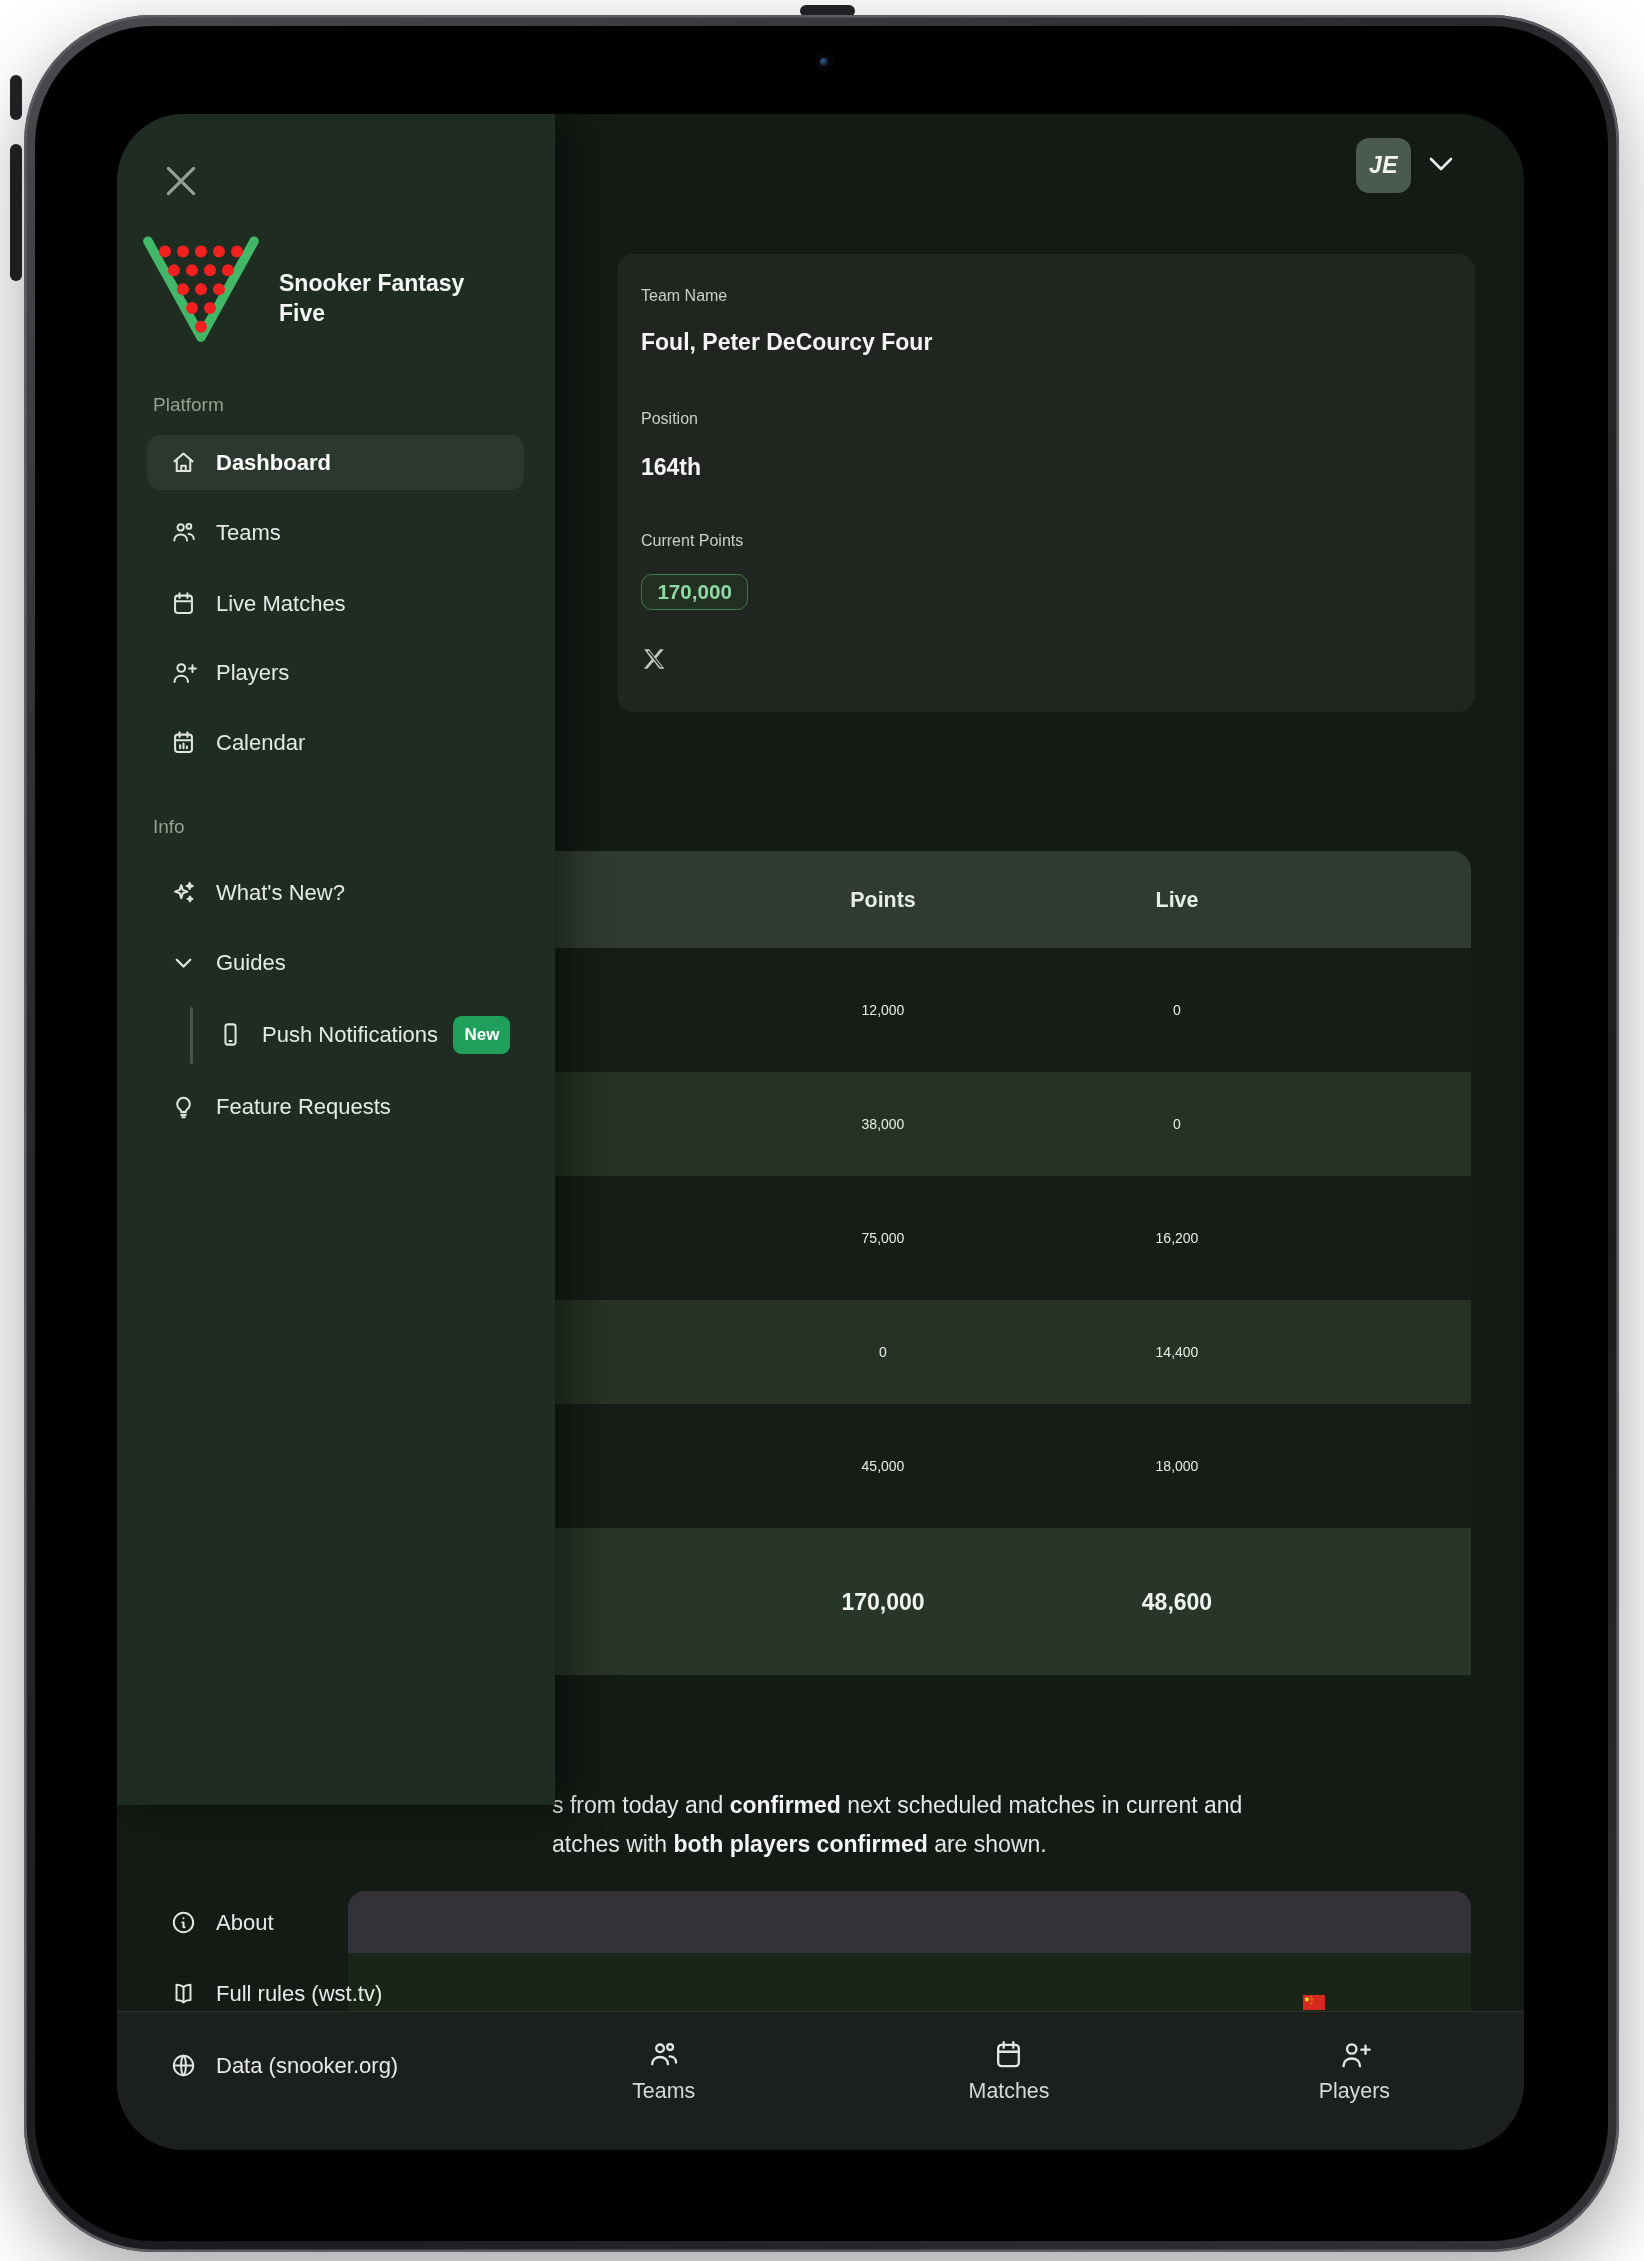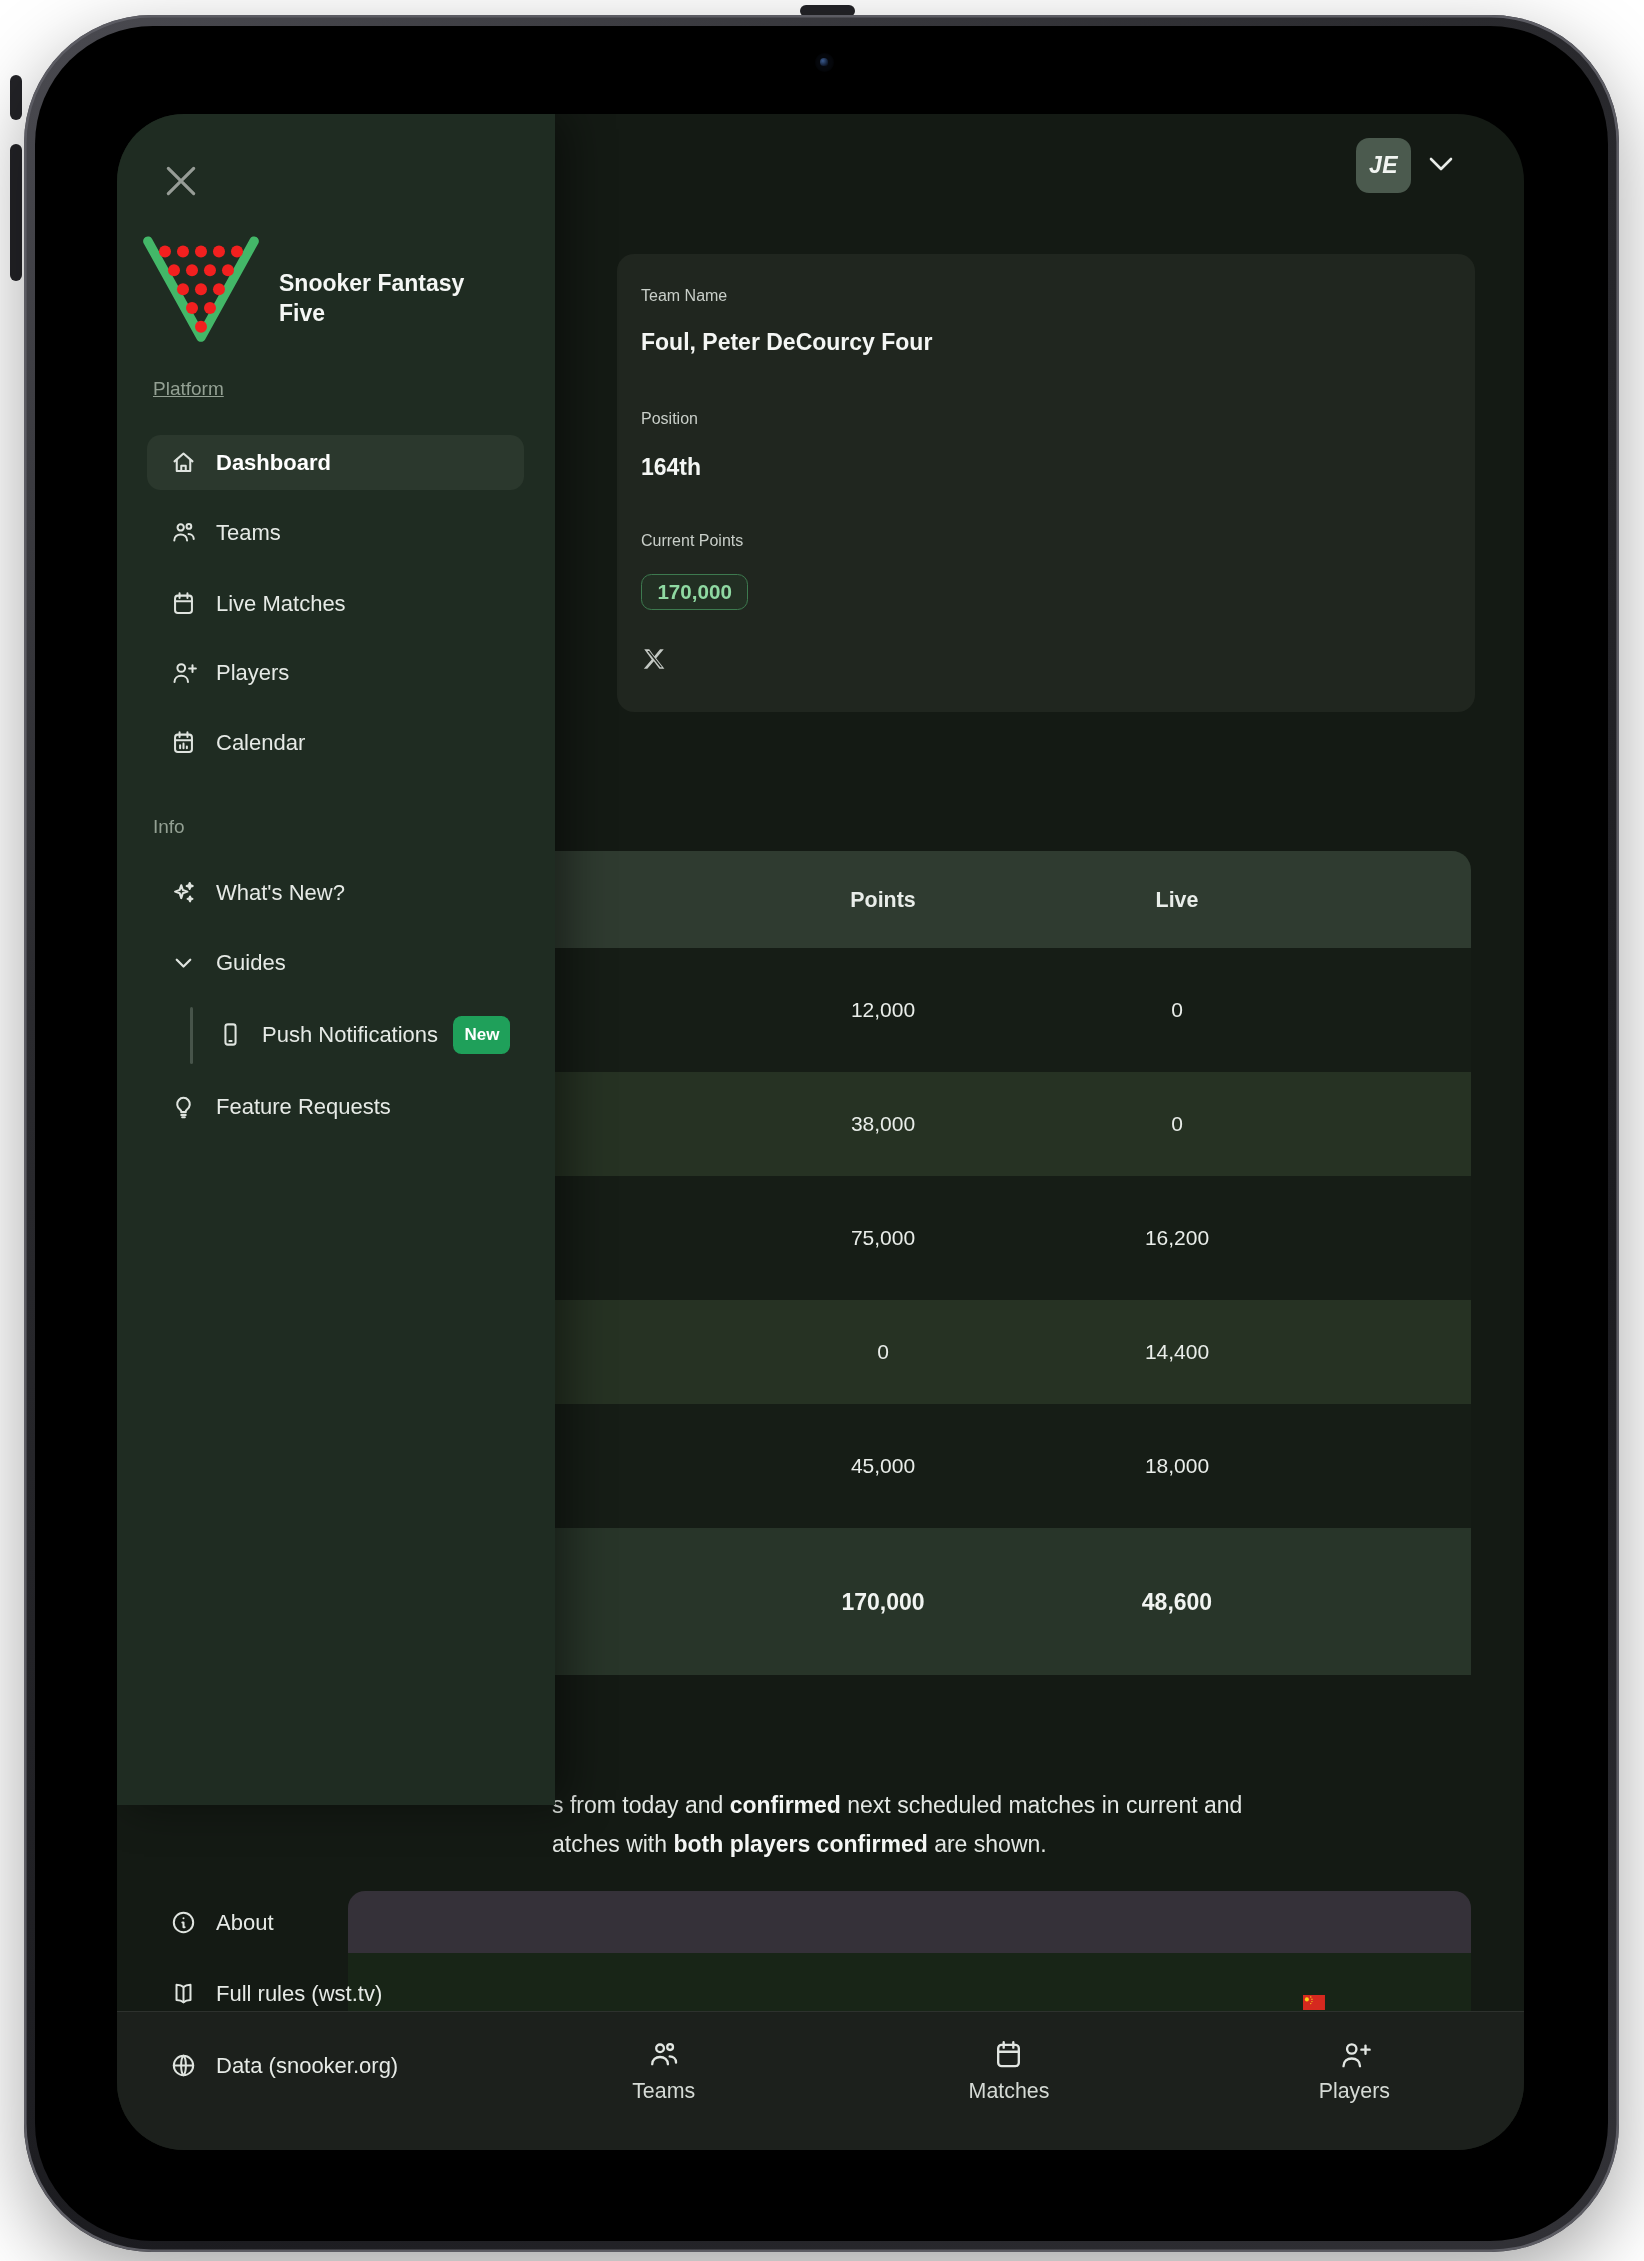--- a/index.html
+++ b/index.html
@@ -58,21 +58,21 @@
 
   .points-table{
     position:absolute;left:231px;top:737px;width:1123px;height:854px;
     border-radius:19px;overflow:hidden;
   }
   .pt-row{position:relative;width:100%;}
   .pt-head{height:97px;background:#2f3b30;font-weight:600;color:#eef1ee;}
   .pt-dark{height:124px;background:#161d16;}
   .pt-light{height:104px;background:#263223;}
   .pt-total{height:147px;background:#283529;font-weight:700;}
-  .pt-row .col{position:absolute;top:50%;transform:translateY(-50%);text-align:center;font-size:21px;color:#e9ede9;}
+  .pt-row .col{position:absolute;top:50%;transform:translateY(-50%);text-align:center;font-size:14px;color:#e9ede9;}
   .pt-head .col{font-size:21.4px;}
   .pt-total .col{font-size:23px;color:#f1f4f1;font-weight:700;}
   .col-points{left:411px;width:248px;}
   .col-live{left:711px;width:236px;}
 
   .info-par{
     position:absolute;left:435px;top:1672px;width:822px;
     font-size:23px;line-height:39px;color:#e3e7e3;
   }
   .info-par b{font-weight:700;color:#f4f6f4;}
@@ -271,21 +271,21 @@
             <circle cx="70" cy="62" r="7"></circle>
             <circle cx="91" cy="62" r="7"></circle>
           <circle cx="59.5" cy="84" r="7"></circle>
             <circle cx="80.5" cy="84" r="7"></circle>
           <circle cx="70" cy="106" r="7"></circle>
         </g>
       </svg>
     </div>
     <div class="app-title">Snooker Fantasy Five</div>
 
-    <div class="sec-label" style="top:264px;text-decoration:underline;">Platform</div>
+    <div class="sec-label" style="top:280px;">Platform</div>
 
     <div class="nav-row active" style="top:321px;">
       <span class="ic">
         <svg viewBox="0 0 24 24" fill="none" stroke="currentColor" stroke-width="1.8" stroke-linecap="round" stroke-linejoin="round" width="27" height="27">
             <path d="M4 11 L12 4 L20 11"></path>
             <path d="M6 9.6V19.5h12V9.6"></path>
             <path d="M10 19.5v-4.6h4v4.6"></path>
           </svg>
       </span>
       <span class="lbl">Dashboard</span>

